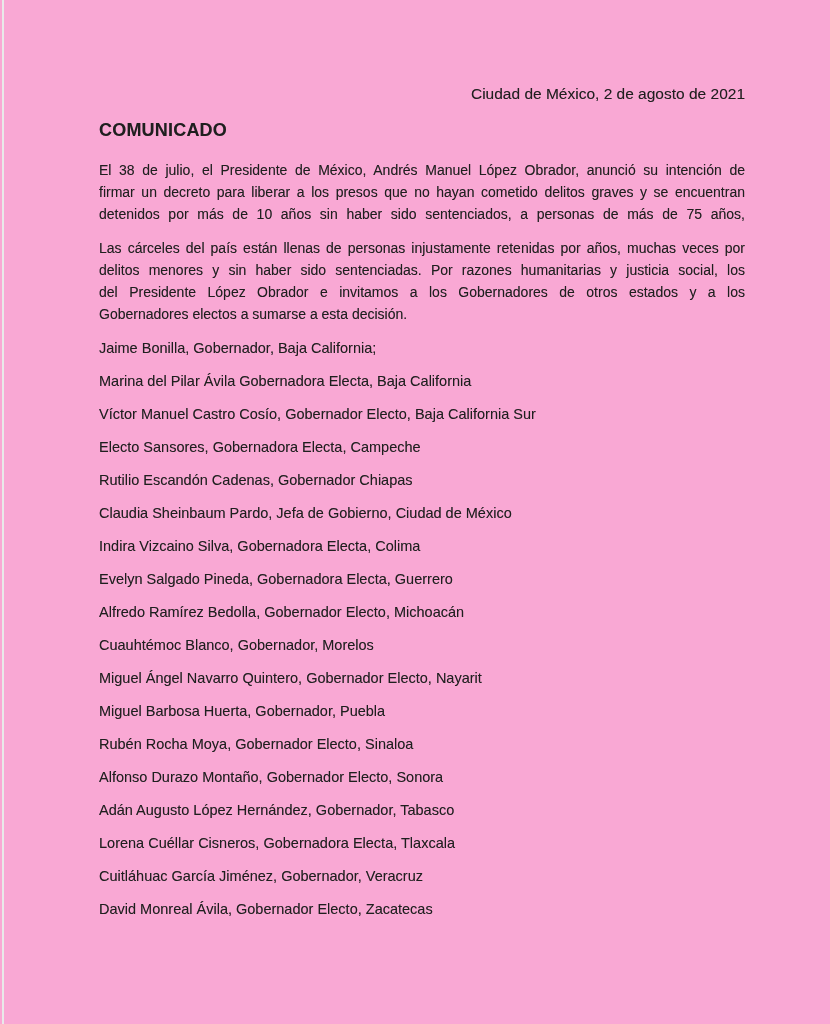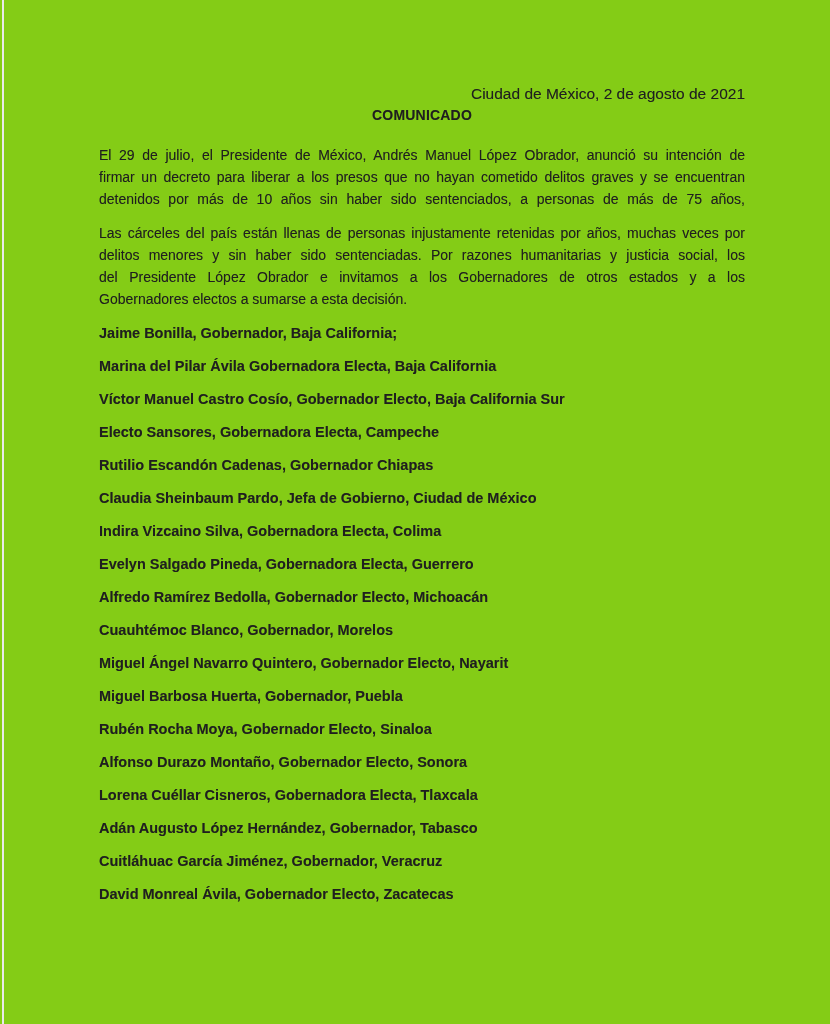--- a/index.html
+++ b/index.html
@@ -4,21 +4,21 @@
 <style>
   html, body {
     margin: 0;
     padding: 0;
     background: #ffffff;
   }
   .page {
     position: relative;
     width: 830px;
     height: 1024px;
-    background: #84cc16;
+    background: #f9a8d4;
     overflow: hidden;
     font-family: "Liberation Sans", "DejaVu Sans", sans-serif;
     color: #1f1f1f;
   }
   .edge-line {
     position: absolute;
     left: 2px;
     top: 0;
     width: 2px;
     height: 100%;
@@ -32,24 +32,24 @@
     text-shadow: 0 0 0.6px rgba(40,40,40,0.38);
   }
   .dateline {
     margin-top: 84px;
     font-size: 15.5px;
     line-height: 20px;
     text-align: right;
     white-space: nowrap;
   }
   .doc-title {
-    font-size: 14px;
+    margin-top: 15px;
+    font-size: 18px;
     font-weight: bold;
     line-height: 22px;
-    text-align: center;
     letter-spacing: 0.2px;
   }
   .para {
     margin-top: 18px;
     font-size: 14px;
   }
   .para.p2 {
     margin-top: 12px;
   }
   .jline {
@@ -65,37 +65,36 @@
   .signatories {
     margin-top: 12px;
     font-size: 14.5px;
   }
   .sig-item {
     line-height: 22px;
     max-height: 22px;
     overflow: hidden;
     margin-bottom: 11px;
     white-space: nowrap;
-    font-weight: bold;
   }
 </style>
 </head>
 <body>
 
 <div class="page">
   <div class="edge-line"></div>
 
   <div class="content">
 
     <div class="dateline">Ciudad de México, 2 de agosto de 2021</div>
 
     <div class="doc-title">COMUNICADO</div>
 
     <div class="para p1">
-      <div class="jline">El 29 de julio, el Presidente de México, Andrés Manuel López Obrador, anunció su intención de</div>
+      <div class="jline">El 38 de julio, el Presidente de México, Andrés Manuel López Obrador, anunció su intención de</div>
       <div class="jline">firmar un decreto para liberar a los presos que no hayan cometido delitos graves y se encuentran</div>
       <div class="jline">detenidos por más de 10 años sin haber sido sentenciados, a personas de más de 75 años,</div>
     </div>
 
     <div class="para p2">
       <div class="jline">Las cárceles del país están llenas de personas injustamente retenidas por años, muchas veces por</div>
       <div class="jline">delitos menores y sin haber sido sentenciadas. Por razones humanitarias y justicia social, los</div>
       <div class="jline">del Presidente López Obrador e invitamos a los Gobernadores de otros estados y a los</div>
       <div class="jline last">Gobernadores electos a sumarse a esta decisión.</div>
     </div>
@@ -108,20 +107,20 @@
       <div class="sig-item">Rutilio Escandón Cadenas, Gobernador Chiapas</div>
       <div class="sig-item">Claudia Sheinbaum Pardo, Jefa de Gobierno, Ciudad de México</div>
       <div class="sig-item">Indira Vizcaino Silva, Gobernadora Electa, Colima</div>
       <div class="sig-item">Evelyn Salgado Pineda, Gobernadora Electa, Guerrero</div>
       <div class="sig-item">Alfredo Ramírez Bedolla, Gobernador Electo, Michoacán</div>
       <div class="sig-item">Cuauhtémoc Blanco, Gobernador, Morelos</div>
       <div class="sig-item">Miguel Ángel Navarro Quintero, Gobernador Electo, Nayarit</div>
       <div class="sig-item">Miguel Barbosa Huerta, Gobernador, Puebla</div>
       <div class="sig-item">Rubén Rocha Moya, Gobernador Electo, Sinaloa</div>
       <div class="sig-item">Alfonso Durazo Montaño, Gobernador Electo, Sonora</div>
+      <div class="sig-item">Adán Augusto López Hernández, Gobernador, Tabasco</div>
       <div class="sig-item">Lorena Cuéllar Cisneros, Gobernadora Electa, Tlaxcala</div>
-      <div class="sig-item">Adán Augusto López Hernández, Gobernador, Tabasco</div>
       <div class="sig-item">Cuitláhuac García Jiménez, Gobernador, Veracruz</div>
       <div class="sig-item">David Monreal Ávila, Gobernador Electo, Zacatecas</div>
     </div>
 
   </div>
 </div>
 
 </body></html>

